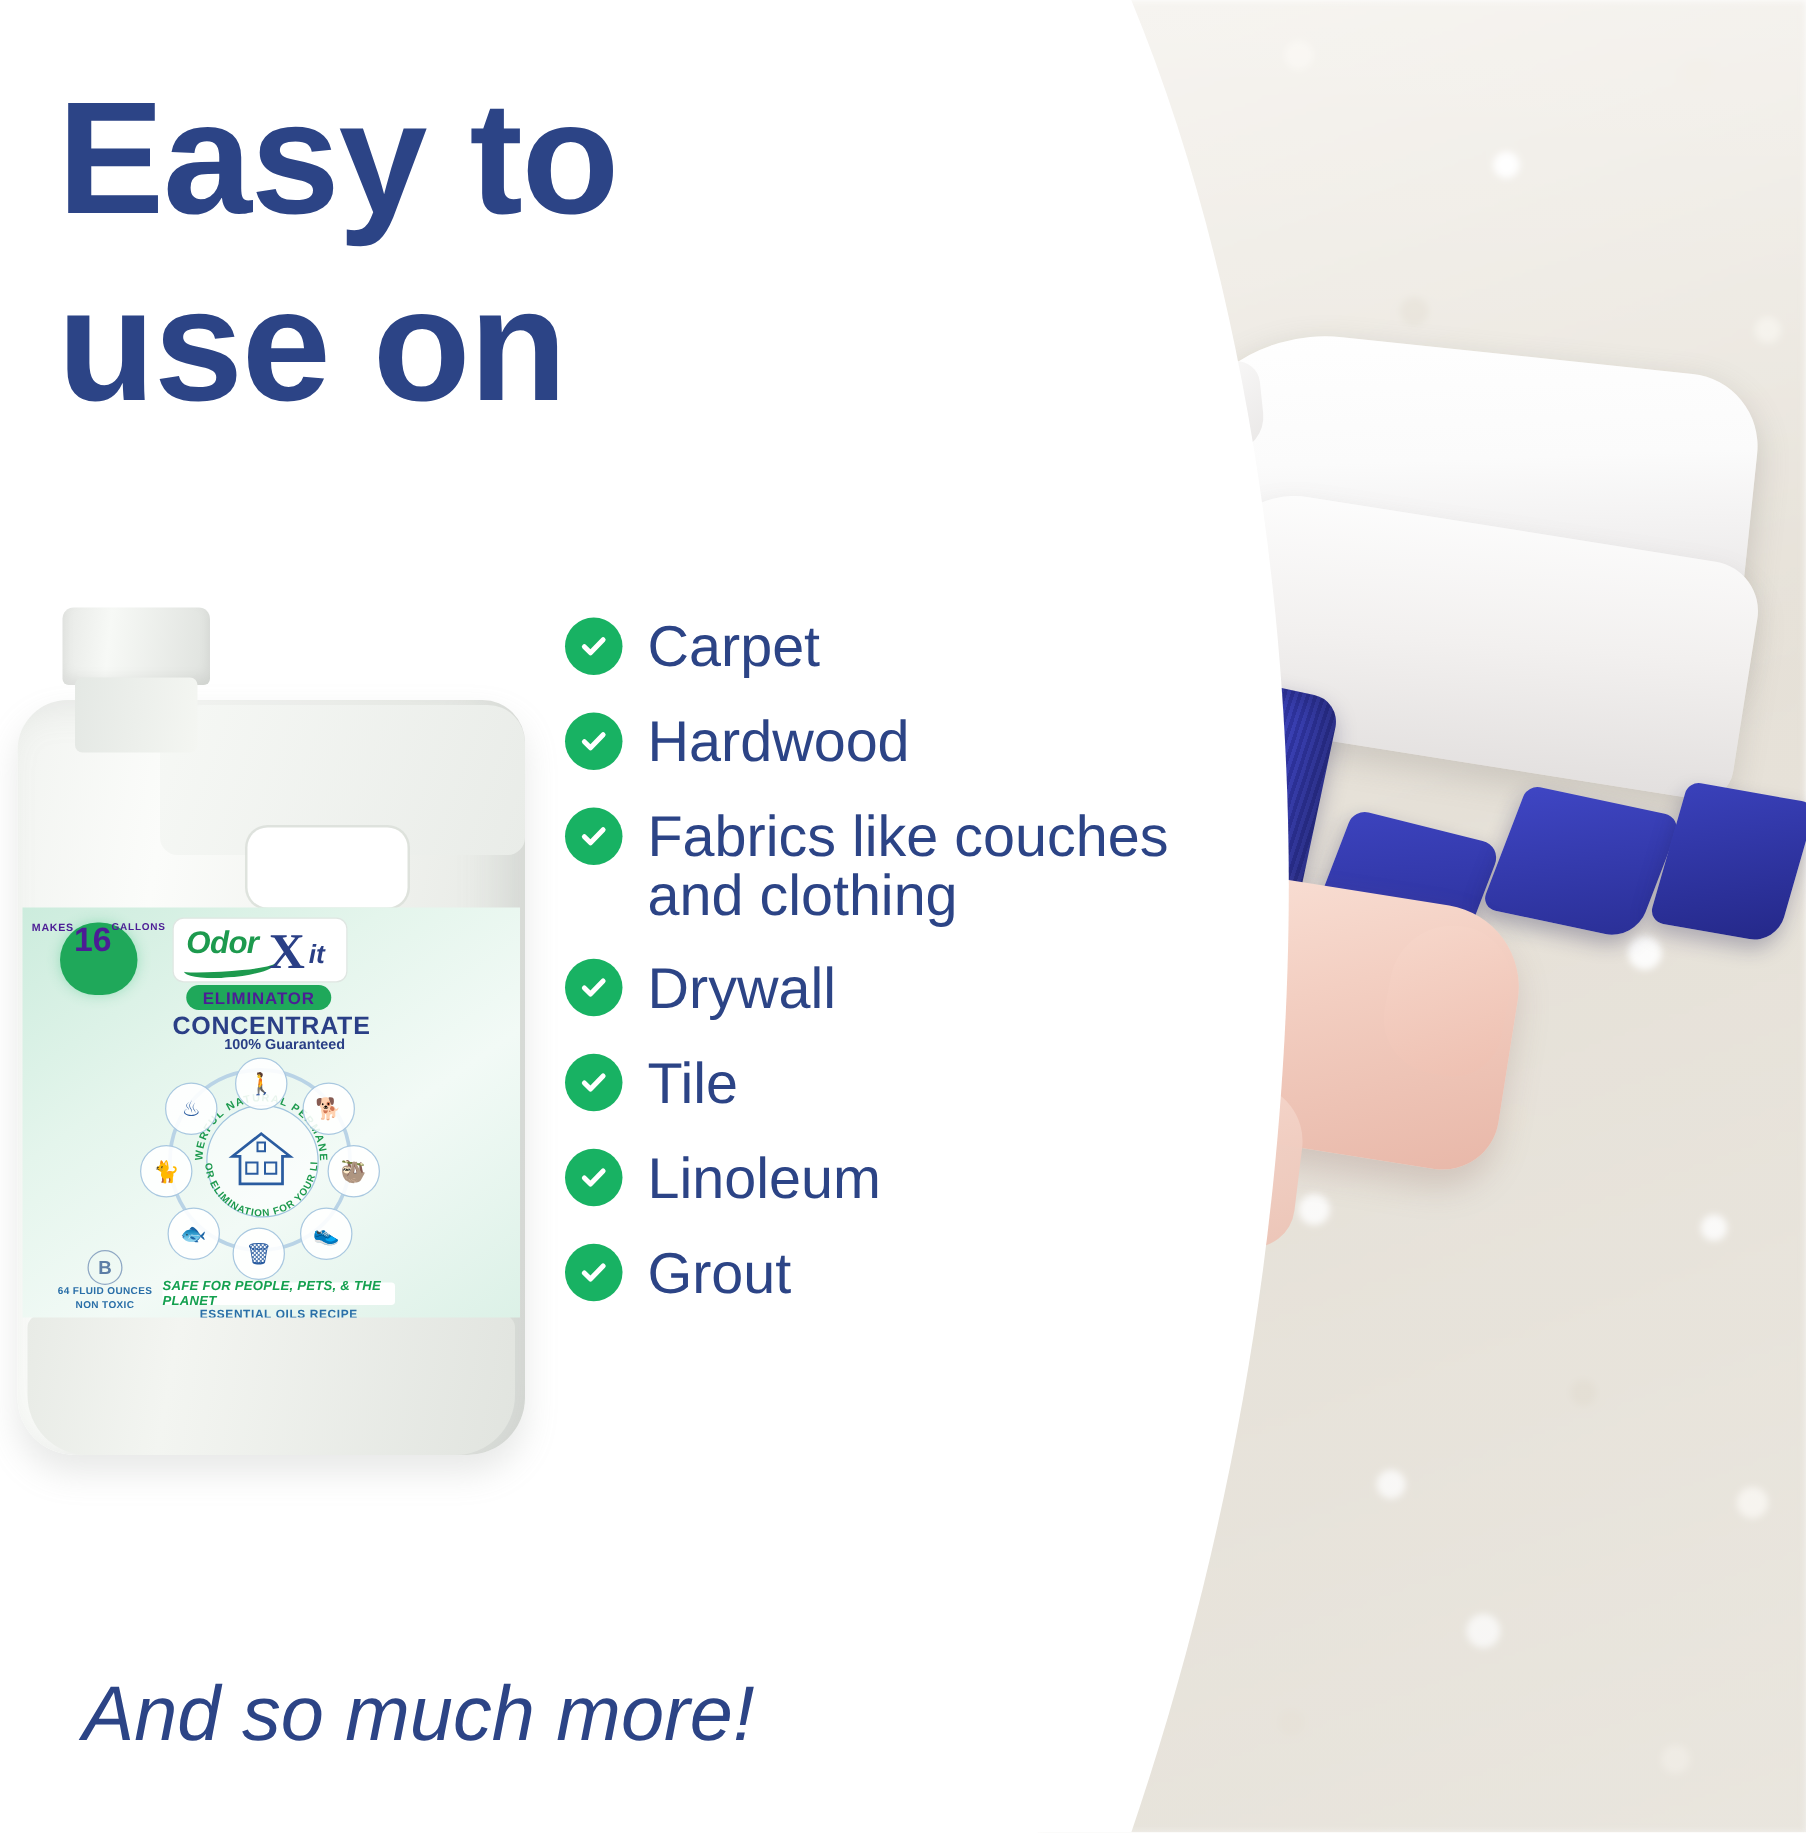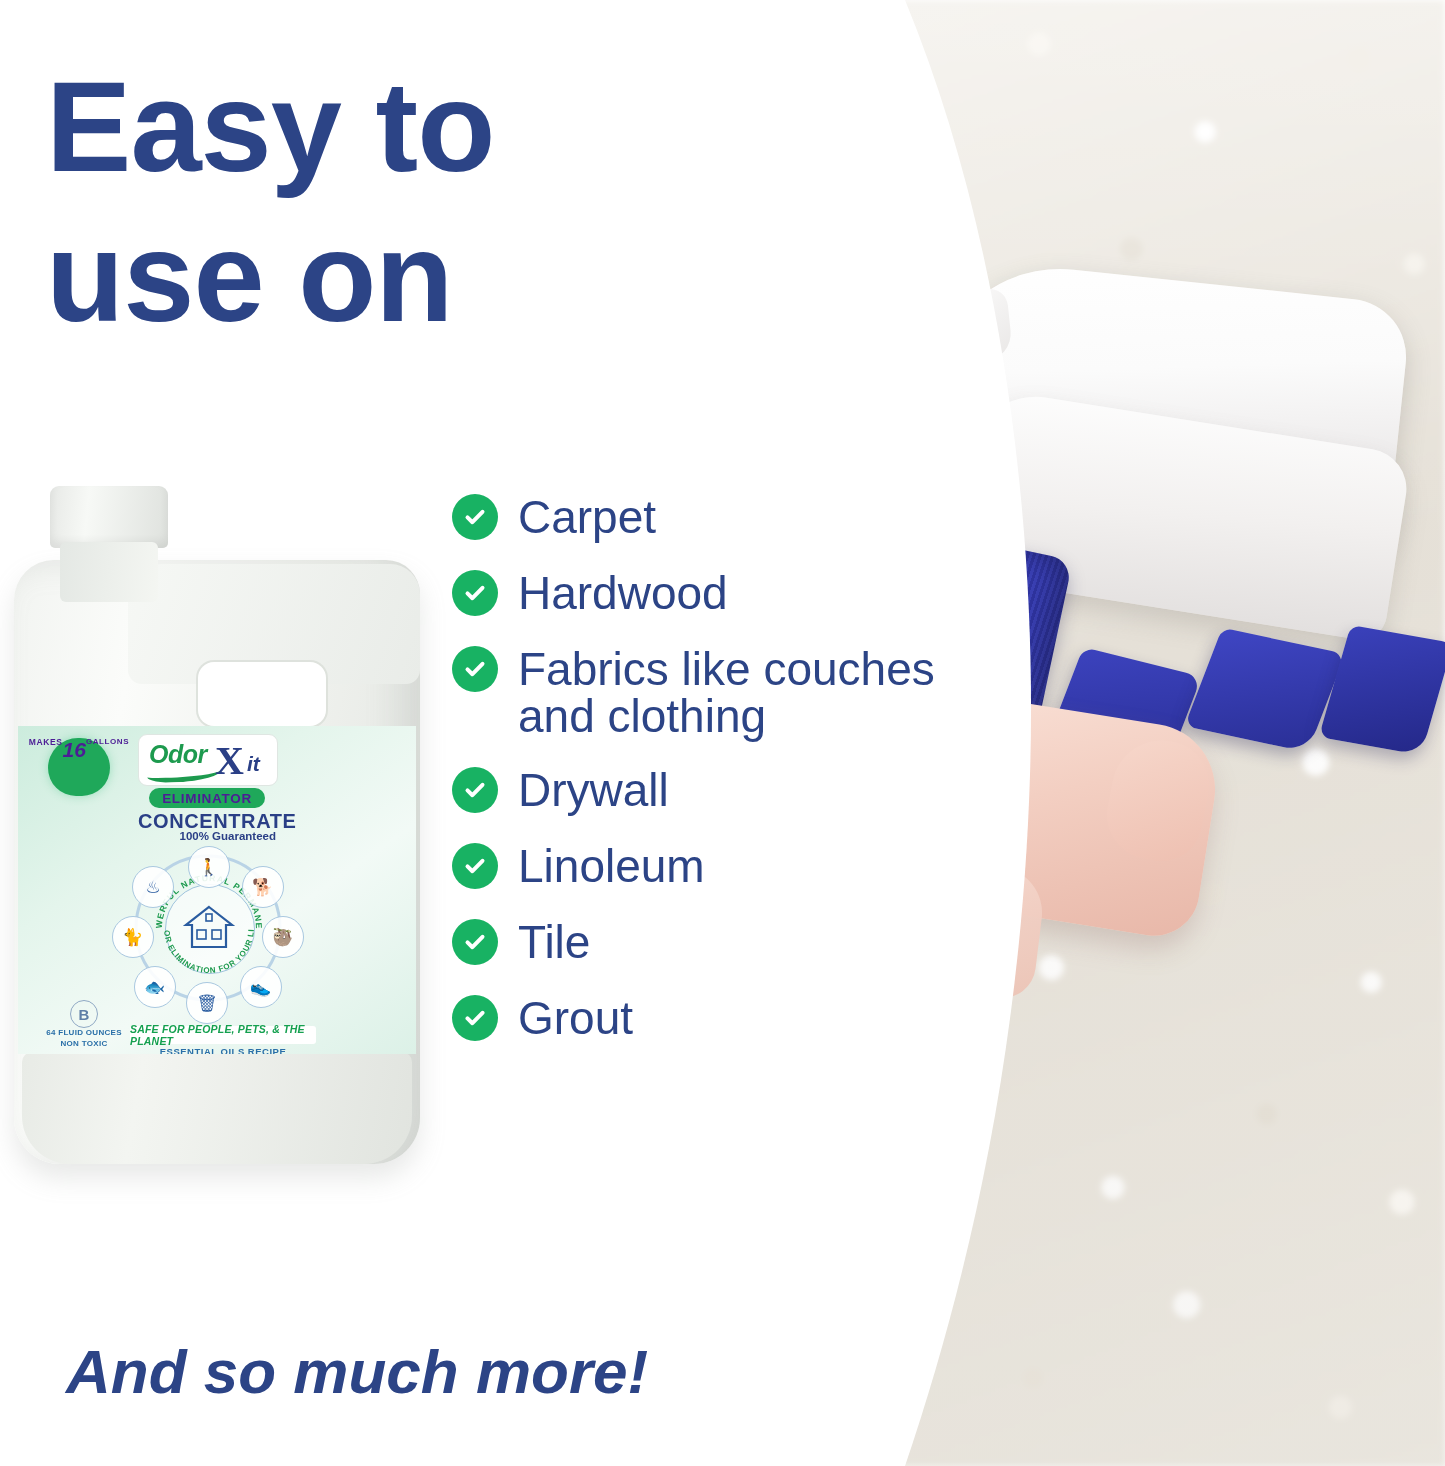--- a/index.html
+++ b/index.html
@@ -98,21 +98,21 @@
 
   .checklist{position:absolute;left:452px;top:494px;width:600px;}
   .row{display:flex;align-items:flex-start;margin-bottom:28px;}
   .row.two-line{align-items:flex-start;margin-bottom:26px;}
   .tick{flex:0 0 auto;width:46px;height:46px;border-radius:50%;
     background:#18b263;display:flex;align-items:center;justify-content:center;margin-right:20px;}
   .tick svg{display:block;}
   .row-label{color:#2c4486;font-size:46px;line-height:1.04;font-weight:400;white-space:pre-line;}
 
   .tagline{position:absolute;left:66px;top:1336px;color:#2c4486;
-    font-size:62px;font-weight:700;font-style:italic;letter-spacing:0px;}
+    font-size:62px;font-weight:400;font-style:italic;letter-spacing:0px;}
 
   
   .bottle{position:absolute;left:8px;top:486px;width:420px;height:680px;}
   .b-cap{position:absolute;left:42px;top:0px;width:118px;height:62px;
     background:linear-gradient(96deg,#e7e9e6 0%,#f7f9f6 32%,#dfe2de 100%);
     border-radius:9px 9px 5px 5px;box-shadow:inset 0 -6px 10px rgba(0,0,0,.07);}
   .b-neck{position:absolute;left:52px;top:56px;width:98px;height:60px;
     background:linear-gradient(96deg,#e4e8e4,#f4f6f2);border-radius:6px;}
   .b-body{position:absolute;left:6px;top:74px;width:406px;height:604px;
     background:linear-gradient(100deg,#f2f4f1 0%,#fbfcfa 26%,#eff1ed 62%,#e2e5e1 100%);
@@ -129,21 +129,21 @@
   .b-base{position:absolute;left:14px;top:566px;width:390px;height:112px;
     background:linear-gradient(100deg,#e8ebe6 0%,#f3f5f1 30%,#e1e4df 100%);
     border-radius:10px 10px 48px 48px;}
 
   
   .makes-badge{position:absolute;left:30px;top:12px;width:62px;height:58px;
     background:#1fa85a;border-radius:30px 30px 28px 28px;color:#4c1d95;text-align:center;
     display:flex;flex-direction:row;justify-content:center;line-height:1;
     box-shadow:0 0 10px rgba(80,200,140,.45);}
   .makes-t{font-size:8.5px;font-weight:700;letter-spacing:.6px;}
-  .makes-n{font-size:21px;font-weight:700;margin:1px 0;font-style:italic;}
+  .makes-n{font-size:27px;font-weight:700;margin:1px 0;}
   .makes-b{font-size:8px;font-weight:700;letter-spacing:.6px;}
 
   .logo-box{position:absolute;left:120px;top:8px;width:138px;height:50px;background:#fff;
     border:1.5px solid #dfe6e2;border-radius:9px;overflow:hidden;}
   .logo-odor{position:absolute;left:10px;top:5px;font-size:25px;font-style:italic;
     font-weight:700;color:#1d9a4e;letter-spacing:-.5px;}
   .logo-swoosh{position:absolute;left:8px;top:30px;width:74px;height:12px;
     border-bottom:5px solid #1d9a4e;border-radius:0 0 60% 40%;transform:rotate(-3deg);}
   .logo-x{position:absolute;left:76px;top:2px;font-size:40px;font-weight:700;
     color:#2a3f86;font-family:"Liberation Serif",serif;}
@@ -252,29 +252,29 @@
           </svg>
       </span>
       <span class="row-label">Drywall</span>
     </div>
     <div class="row">
       <span class="tick">
         <svg width="26" height="26" viewBox="0 0 26 26">
             <path d="M5.5 13.4 L10.4 18.2 L20.5 7.8" fill="none" stroke="#fff" stroke-width="4" stroke-linecap="round" stroke-linejoin="round"></path>
           </svg>
       </span>
+      <span class="row-label">Tile</span>
+    </div>
+    <div class="row">
+      <span class="tick">
+        <svg width="26" height="26" viewBox="0 0 26 26">
+            <path d="M5.5 13.4 L10.4 18.2 L20.5 7.8" fill="none" stroke="#fff" stroke-width="4" stroke-linecap="round" stroke-linejoin="round"></path>
+          </svg>
+      </span>
       <span class="row-label">Linoleum</span>
-    </div>
-    <div class="row">
-      <span class="tick">
-        <svg width="26" height="26" viewBox="0 0 26 26">
-            <path d="M5.5 13.4 L10.4 18.2 L20.5 7.8" fill="none" stroke="#fff" stroke-width="4" stroke-linecap="round" stroke-linejoin="round"></path>
-          </svg>
-      </span>
-      <span class="row-label">Tile</span>
     </div>
     <div class="row">
       <span class="tick">
         <svg width="26" height="26" viewBox="0 0 26 26">
             <path d="M5.5 13.4 L10.4 18.2 L20.5 7.8" fill="none" stroke="#fff" stroke-width="4" stroke-linecap="round" stroke-linejoin="round"></path>
           </svg>
       </span>
       <span class="row-label">Grout</span>
     </div>
   </div>

